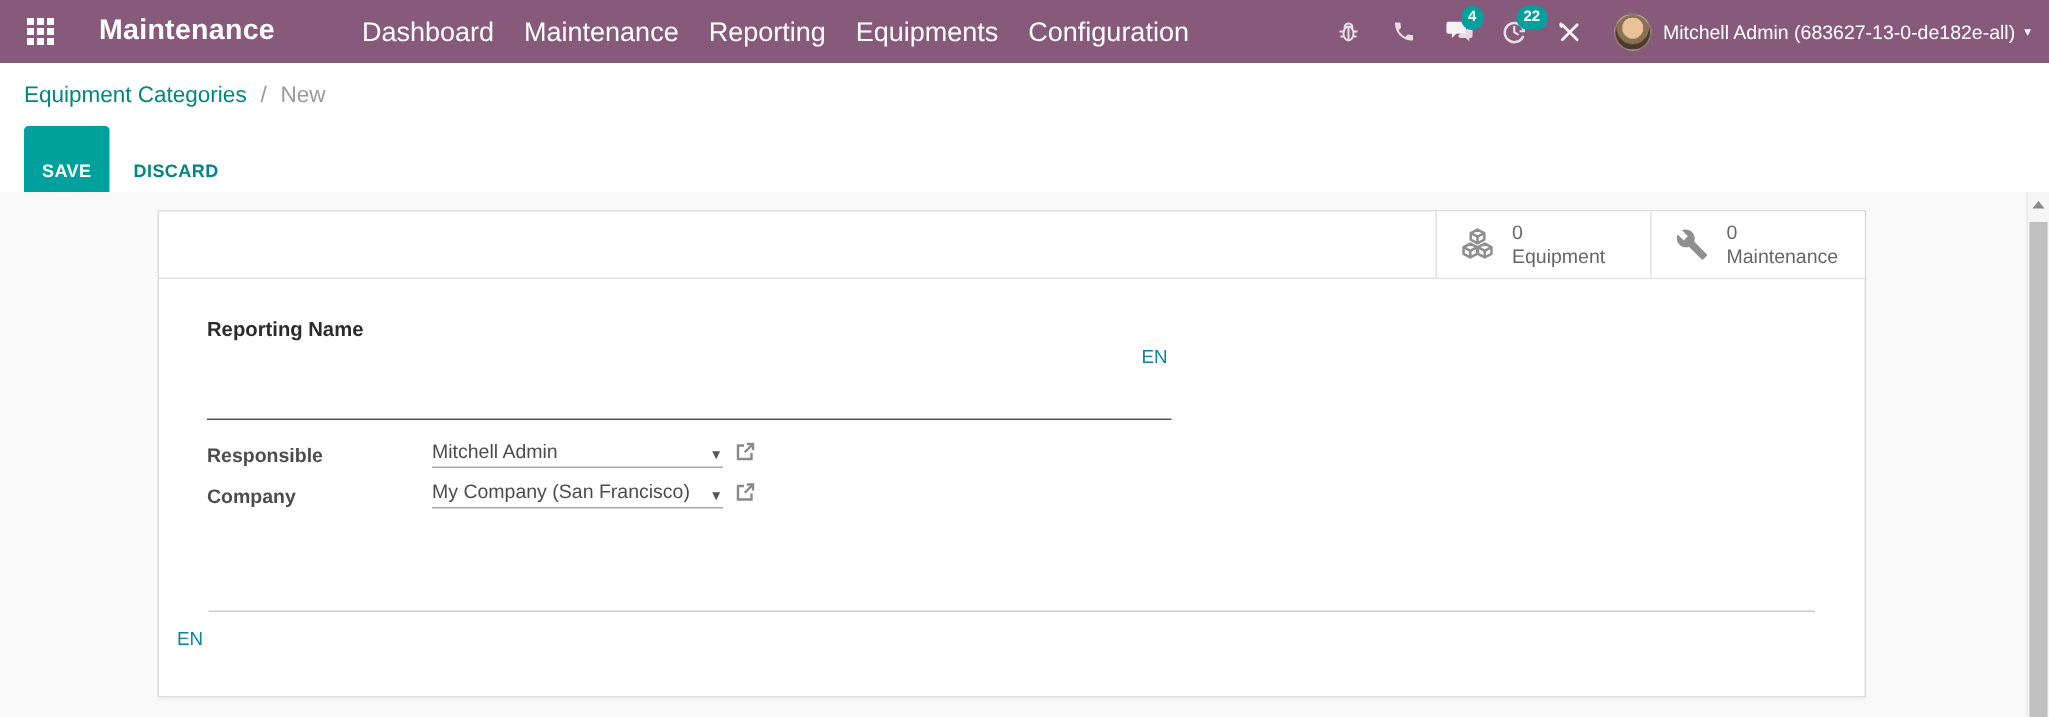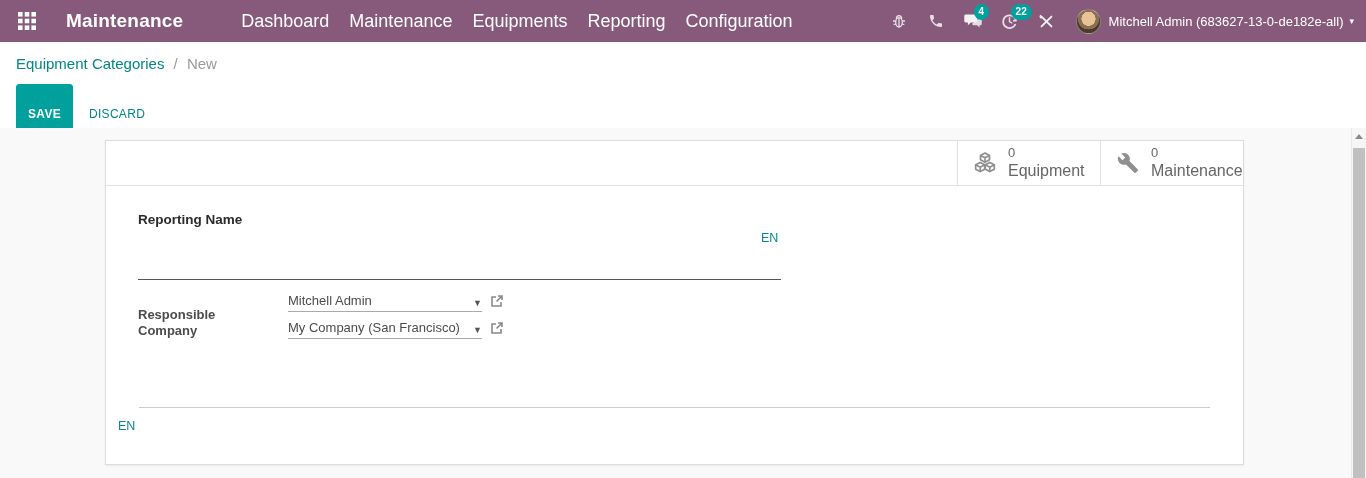--- a/index.html
+++ b/index.html
@@ -39,57 +39,57 @@
   .bc-link { color:#008784; cursor:pointer; }
   .bc-sep { color:#9a9a9a; margin:0 5px; }
   .bc-current { color:#9a9a9a; }
   .cp-buttons { margin-top:12px; display:flex; align-items:center; }
   .btn-save {
     background:#00A09D; color:#fff; border:1px solid #00A09D; font-weight:700;
     font-size:12px; padding:22px 11px; border-radius:3px; cursor:pointer; letter-spacing:.3px;
     font-family:"Liberation Sans",sans-serif;
   }
   .btn-discard {
-    background:transparent; border:none; color:#008784; font-weight:400; font-size:12px;
+    background:transparent; border:none; color:#008784; font-weight:700; font-size:12px;
     margin-left:16px; cursor:pointer; letter-spacing:.3px; font-family:"Liberation Sans",sans-serif;
   }
   
   .content { position:relative; height:350px; background:#f9f9f9; }
   .sheet {
     position:absolute; left:105px; top:12px; width:1139px; height:325px;
     background:#fff; border:1px solid #ddd; box-shadow:0 1px 2px rgba(0,0,0,.06);
   }
   .sheet-header { height:45px; border-bottom:1px solid #e2e2e2; display:flex; justify-content:flex-end; }
   .stat-button {
     width:143px; height:100%; border-left:1px solid #e2e2e2; display:flex; align-items:center;
     padding-left:13px; cursor:pointer; background:#fff;
   }
   .stat-icon { width:28px; display:flex; justify-content:center; margin-right:9px; flex:none; }
   .stat-texts { display:flex; flex-direction:column; line-height:1.22; }
   .stat-value { font-size:13px; color:#666; }
-  .stat-label { font-size:16px; color:#666; }
+  .stat-label { font-size:13px; color:#666; }
   
   .sheet-body { position:relative; height:279px; }
   .field-label-main { position:absolute; left:32px; top:26px; font-size:13.5px; font-weight:700; color:#2b2b2b; }
   .translation-badge { color:#0c8599; font-size:12.5px; font-weight:400; cursor:pointer; }
   .name-en { position:absolute; left:655px; top:45px; }
   .name-input {
     position:absolute; left:32px; top:60px; width:643px; height:34px;
     border:none; border-bottom:1px solid #555; font-size:24px; color:#4c4c4c;
     background:transparent; outline:none; font-family:"Liberation Sans",sans-serif;
   }
   .frow-label { position:absolute; left:32px; font-size:13px; font-weight:700; color:#4c4c4c; }
   .frow-value {
     position:absolute; left:182px; width:194px; font-size:13px; color:#4c4c4c;
     border-bottom:1px solid #aaa; padding-bottom:3px; display:flex; align-items:flex-end; cursor:pointer;
   }
   .frow-value .val-text { flex:1; white-space:nowrap; overflow:hidden; }
   .m2o-caret { font-size:9px; color:#555; margin-left:4px; flex:none; }
   .ext-link { position:absolute; left:384px; width:14px; height:14px; cursor:pointer; }
-  .row-responsible .frow-label { top:110px;margin-top:11px; }
+  .row-responsible .frow-label { top:110px; }
   .row-responsible .frow-value { top:107px; }
   .row-responsible .ext-link  { top:108px; }
   .row-company .frow-label { top:137px; }
   .row-company .frow-value { top:134px; }
   .row-company .ext-link  { top:135px; }
   .footer-divider { position:absolute; left:33px; right:33px; top:221px; border-top:1px solid #ccc; }
   .footer-en { position:absolute; left:12px; top:233px; }
   
   .scrollbar {
     position:absolute; right:0; top:0; width:15px; height:350px;
@@ -115,22 +115,22 @@
         <rect x="0" y="13.4" width="4.6" height="4.6"></rect>
           <rect x="6.7" y="13.4" width="4.6" height="4.6"></rect>
           <rect x="13.4" y="13.4" width="4.6" height="4.6"></rect>
       </g>
     </svg>
   </div>
   <div class="brand">Maintenance</div>
   <div class="nav-menu">
     <div class="nav-item">Dashboard</div>
     <div class="nav-item">Maintenance</div>
+    <div class="nav-item">Reporting</div>
     <div class="nav-item">Equipments</div>
-    <div class="nav-item">Reporting</div>
     <div class="nav-item">Configuration</div>
   </div>
 
   <div class="nav-right">
     <div class="nav-icon-box">
       <svg width="16" height="16" viewBox="0 0 24 24" fill="none" stroke="#f2eaf0" stroke-width="2">
         <ellipse cx="12" cy="14" rx="5" ry="7"></ellipse>
         <path d="M8 9c0-3 1.5-5 4-5s4 2 4 5"></path>
         <path d="M7 12H3M7 17H4M21 12h-4M20 17h-3M12 7v14"></path>
       </svg>

